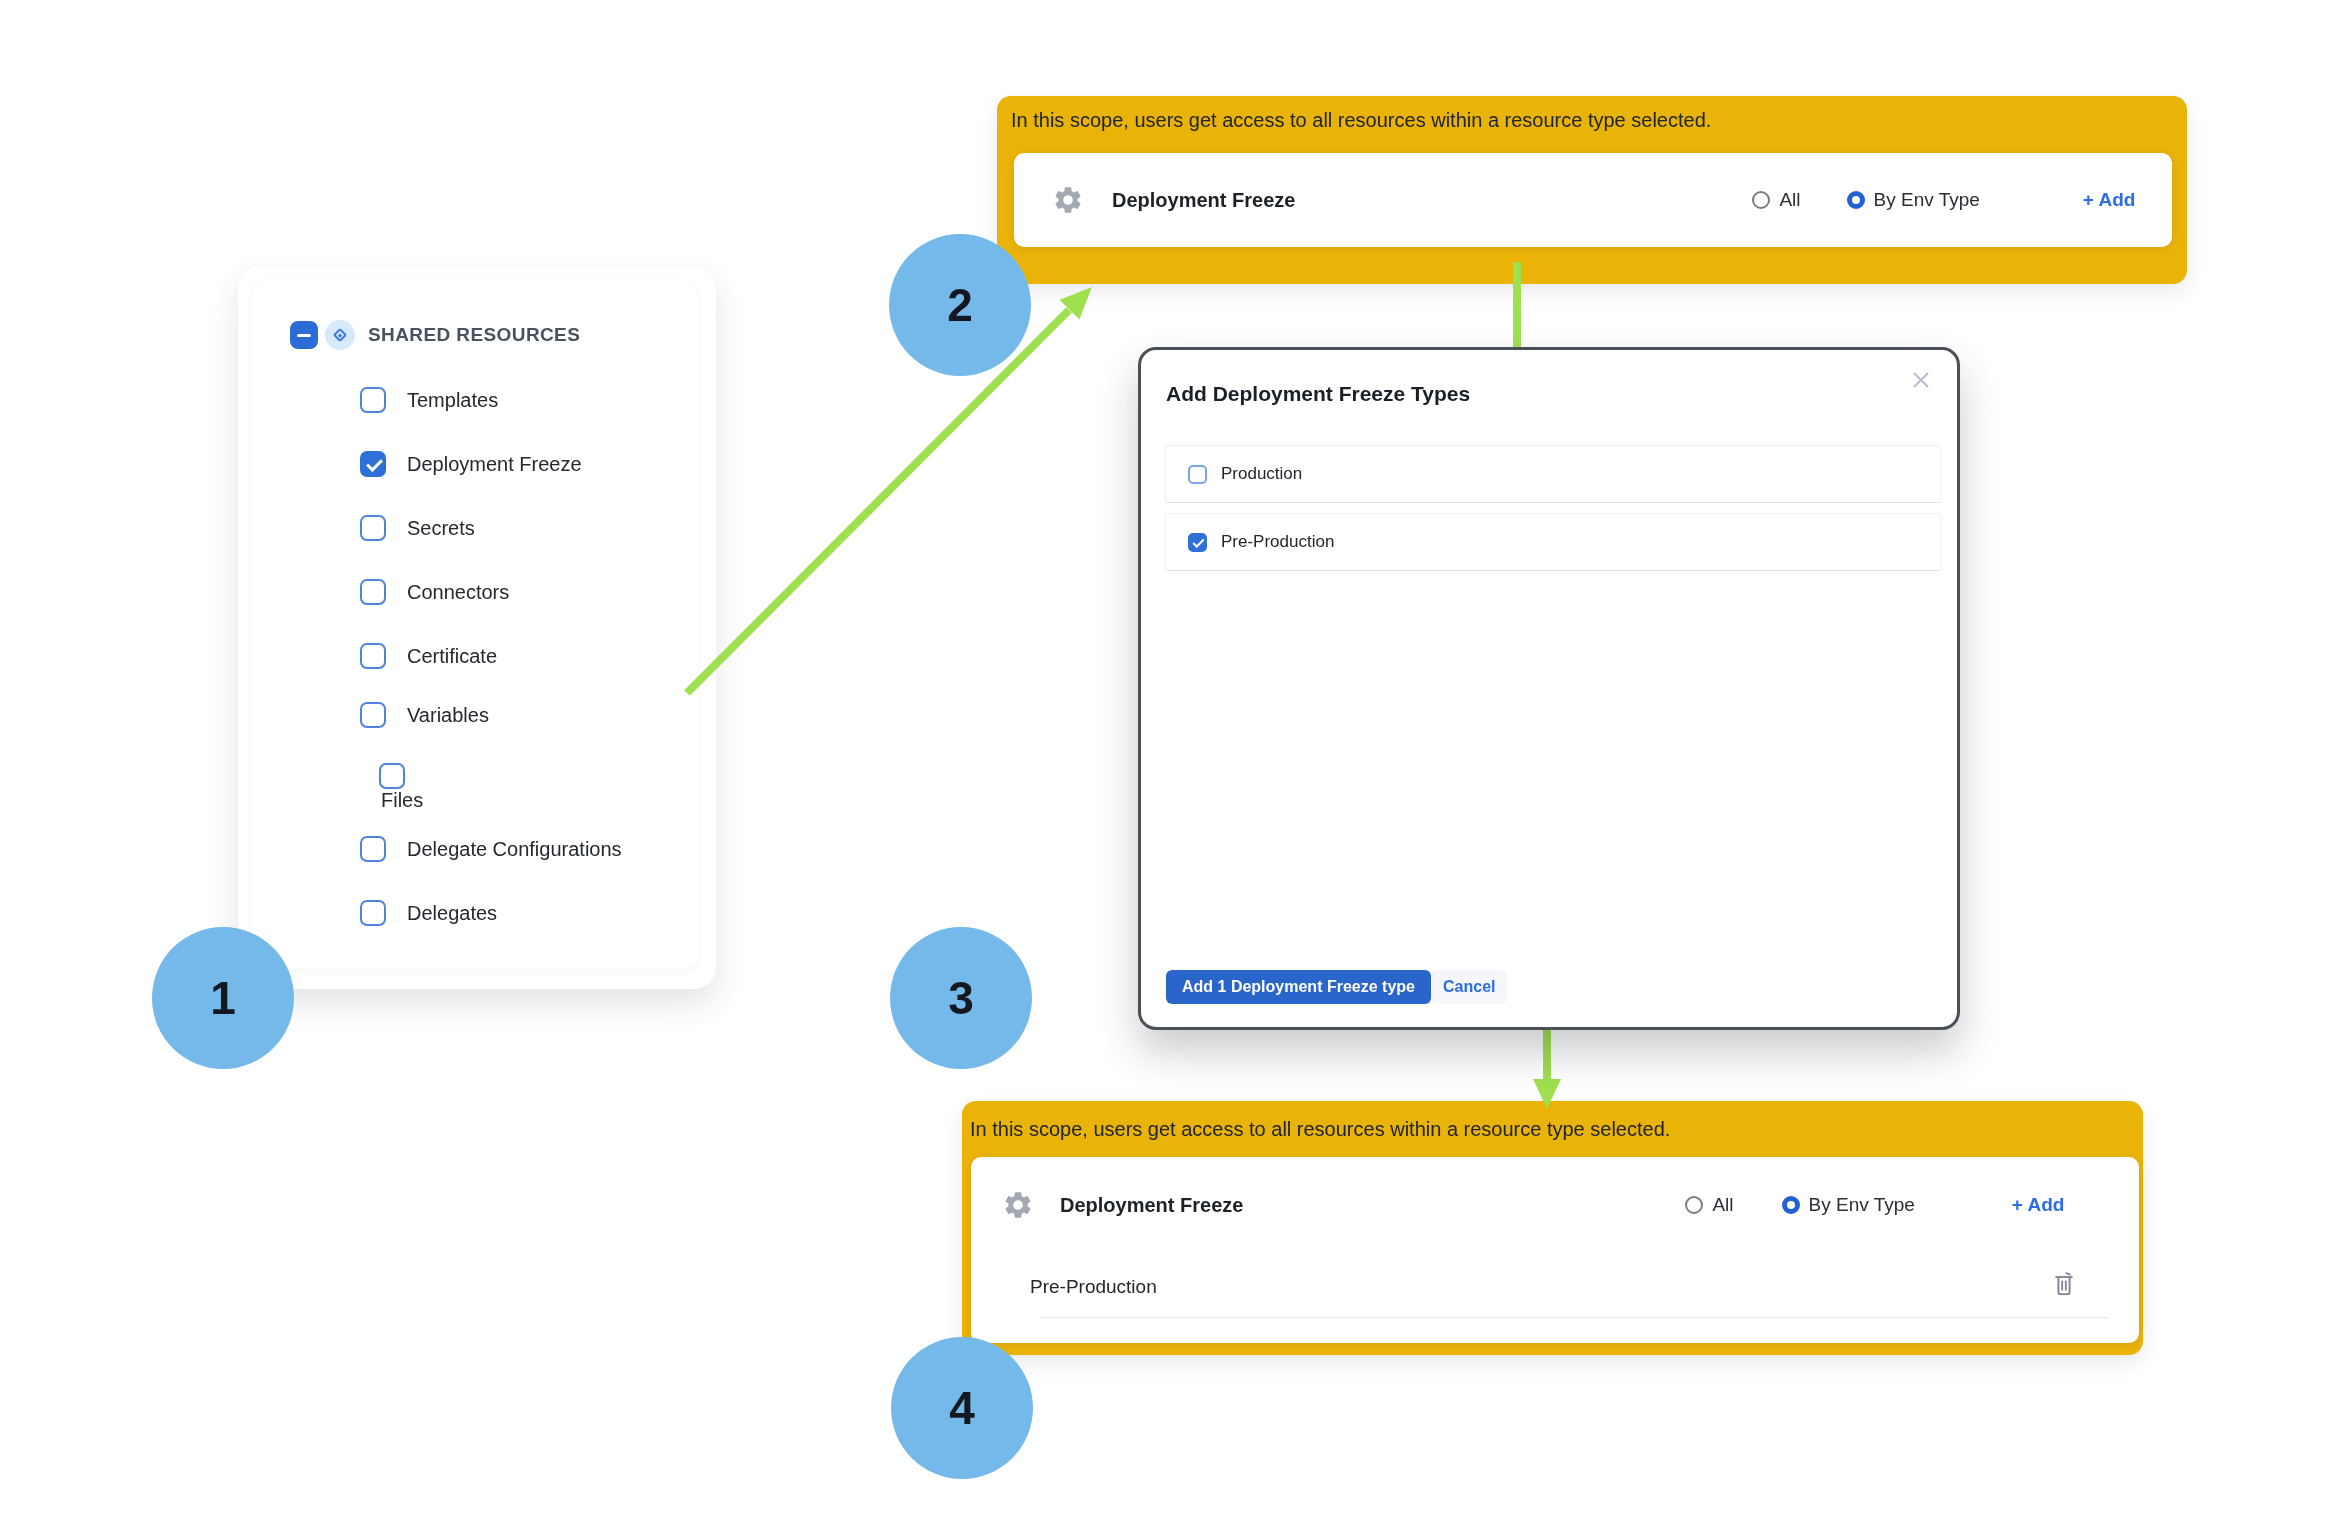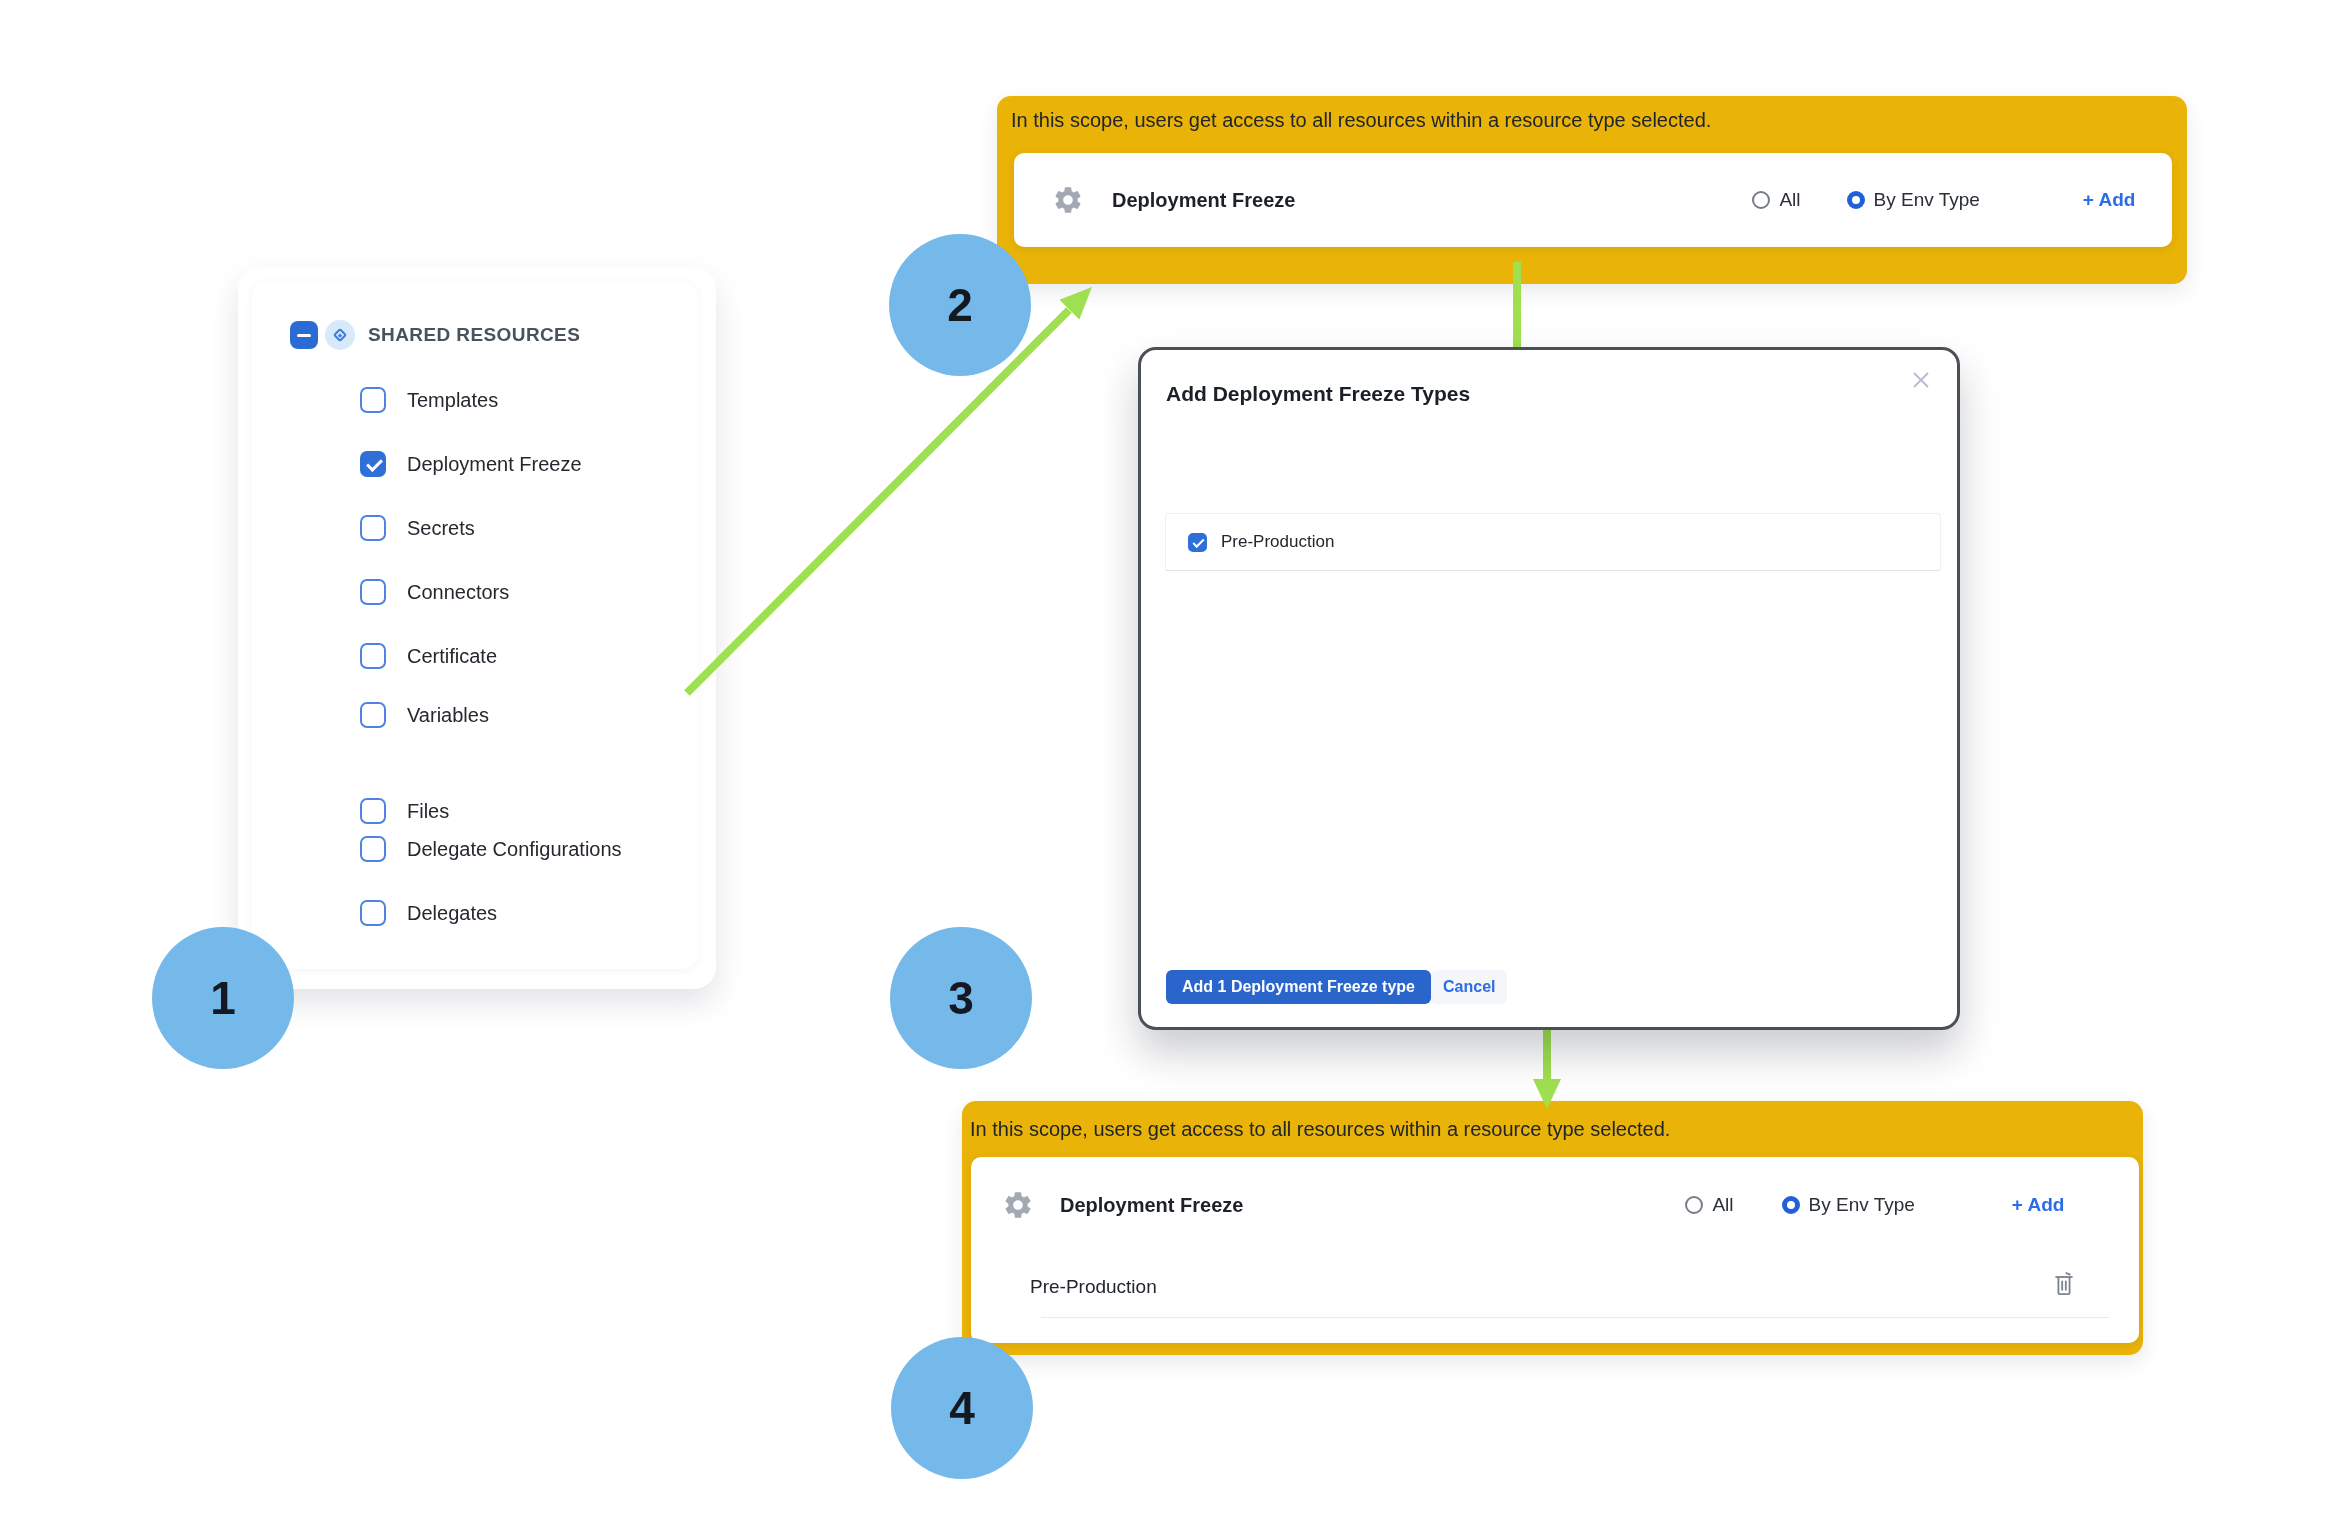--- a/index.html
+++ b/index.html
@@ -132,21 +132,21 @@
     <span class="lbl">Connectors</span>
   </div>
   <div class="p1-item" style="top:361px;">
     <div class="cbx"></div>
     <span class="lbl">Certificate</span>
   </div>
   <div class="p1-item" style="top:420px;">
     <div class="cbx"></div>
     <span class="lbl">Variables</span>
   </div>
-  <div class="p1-item" style="top:516px;">
+  <div class="p1-item" style="top:482px;flex-direction:column;">
     <div class="cbx"></div>
     <span class="lbl">Files</span>
   </div>
   <div class="p1-item" style="top:554px;">
     <div class="cbx"></div>
     <span class="lbl">Delegate Configurations</span>
   </div>
   <div class="p1-item" style="top:618px;">
     <div class="cbx"></div>
     <span class="lbl">Delegates</span>
@@ -169,20 +169,24 @@
     </div>
   </div>
 </div>
 
 <div class="modal">
   <div class="modal-title">Add Deployment Freeze Types</div>
   <svg class="modal-close" viewBox="0 0 20 20">
     <path d="M3 3l14 14M17 3L3 17" stroke="#b6bcce" stroke-width="1.8" fill="none"></path>
   </svg>
 
+  <div class="m-row" style="top:95px;">
+    <div class="m-cbx"></div>
+    <span class="lbl">Production</span>
+  </div>
   <div class="m-row" style="top:163px;">
     <div class="m-cbx checked"></div>
     <span class="lbl">Pre-Production</span>
   </div>
 
   <button class="btn-primary">Add 1 Deployment Freeze type</button>
   <button class="btn-cancel">Cancel</button>
 </div>
 
 <div class="scope-outer" style="left:962px; top:1101px; width:1181px; height:254px;">

